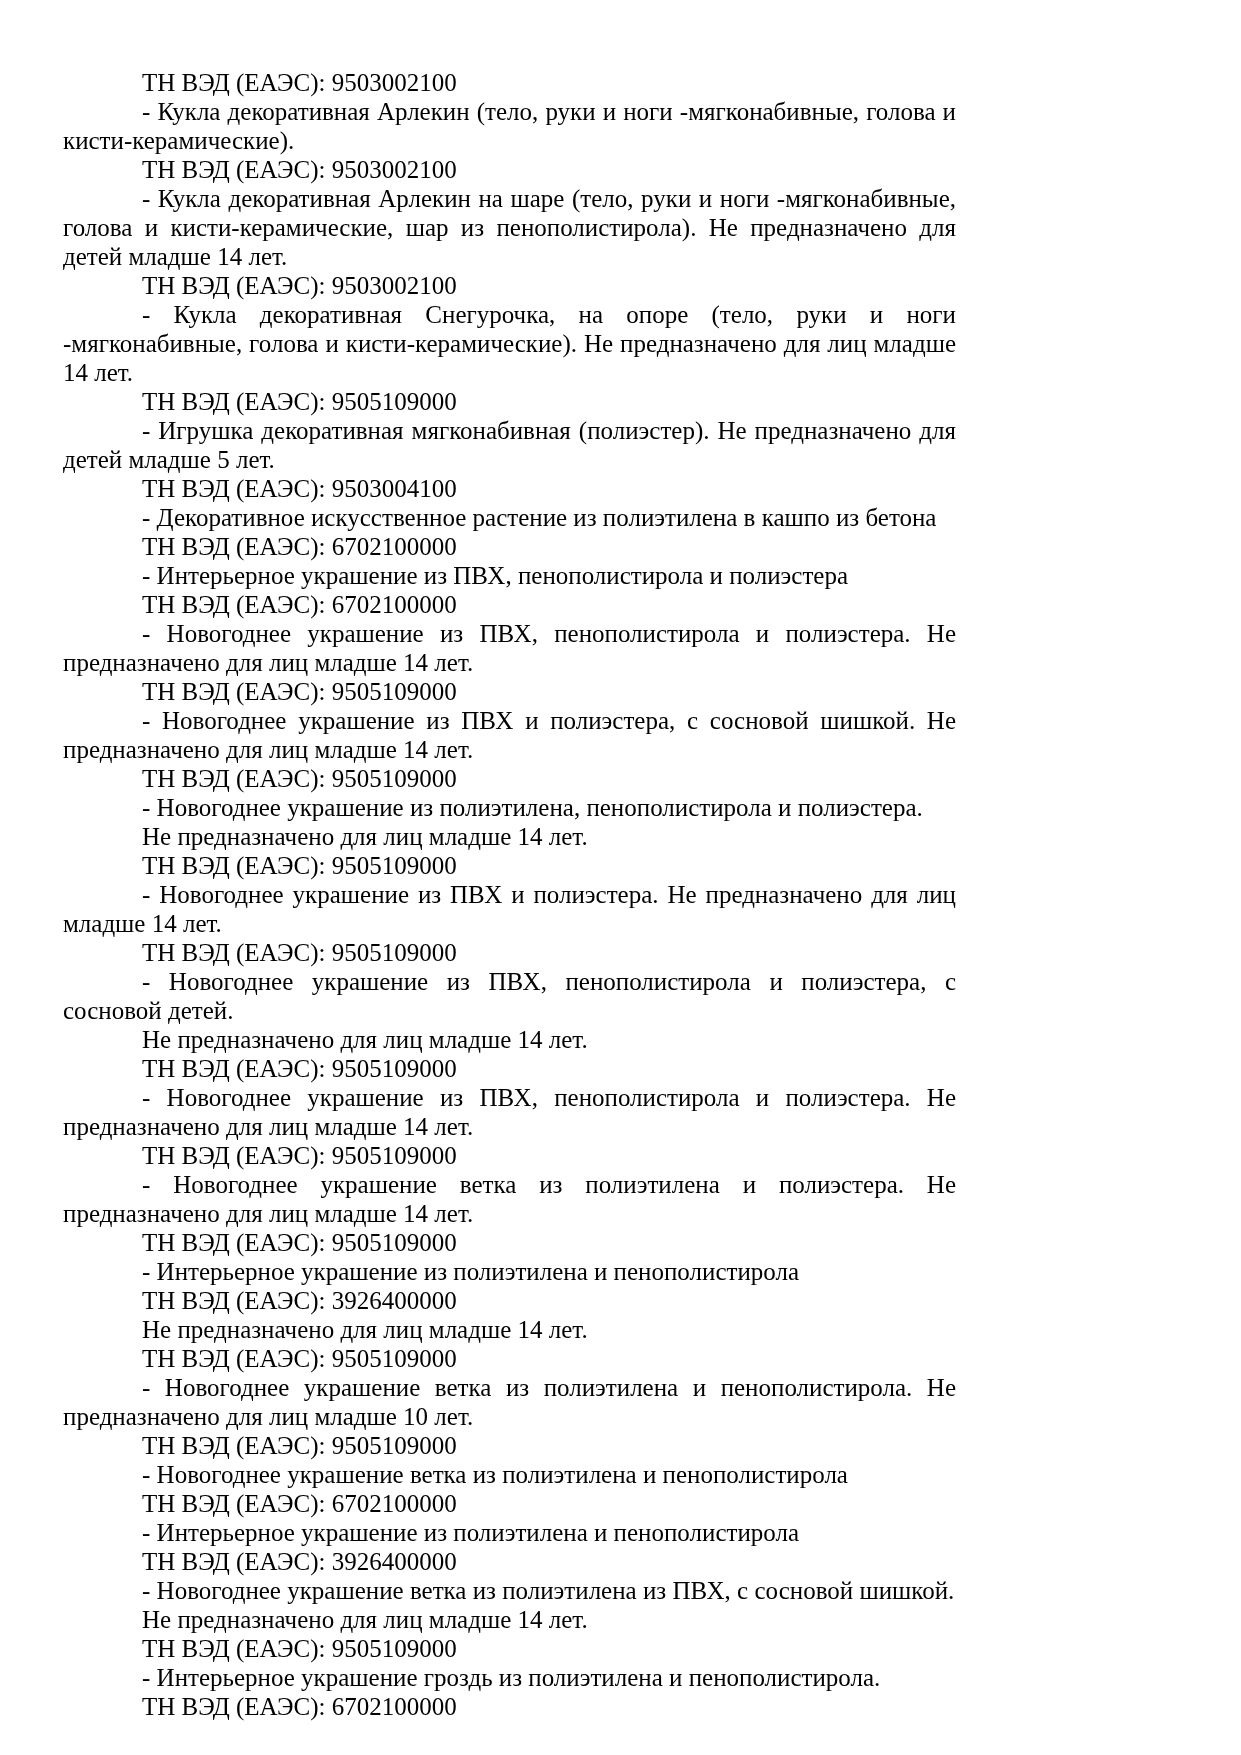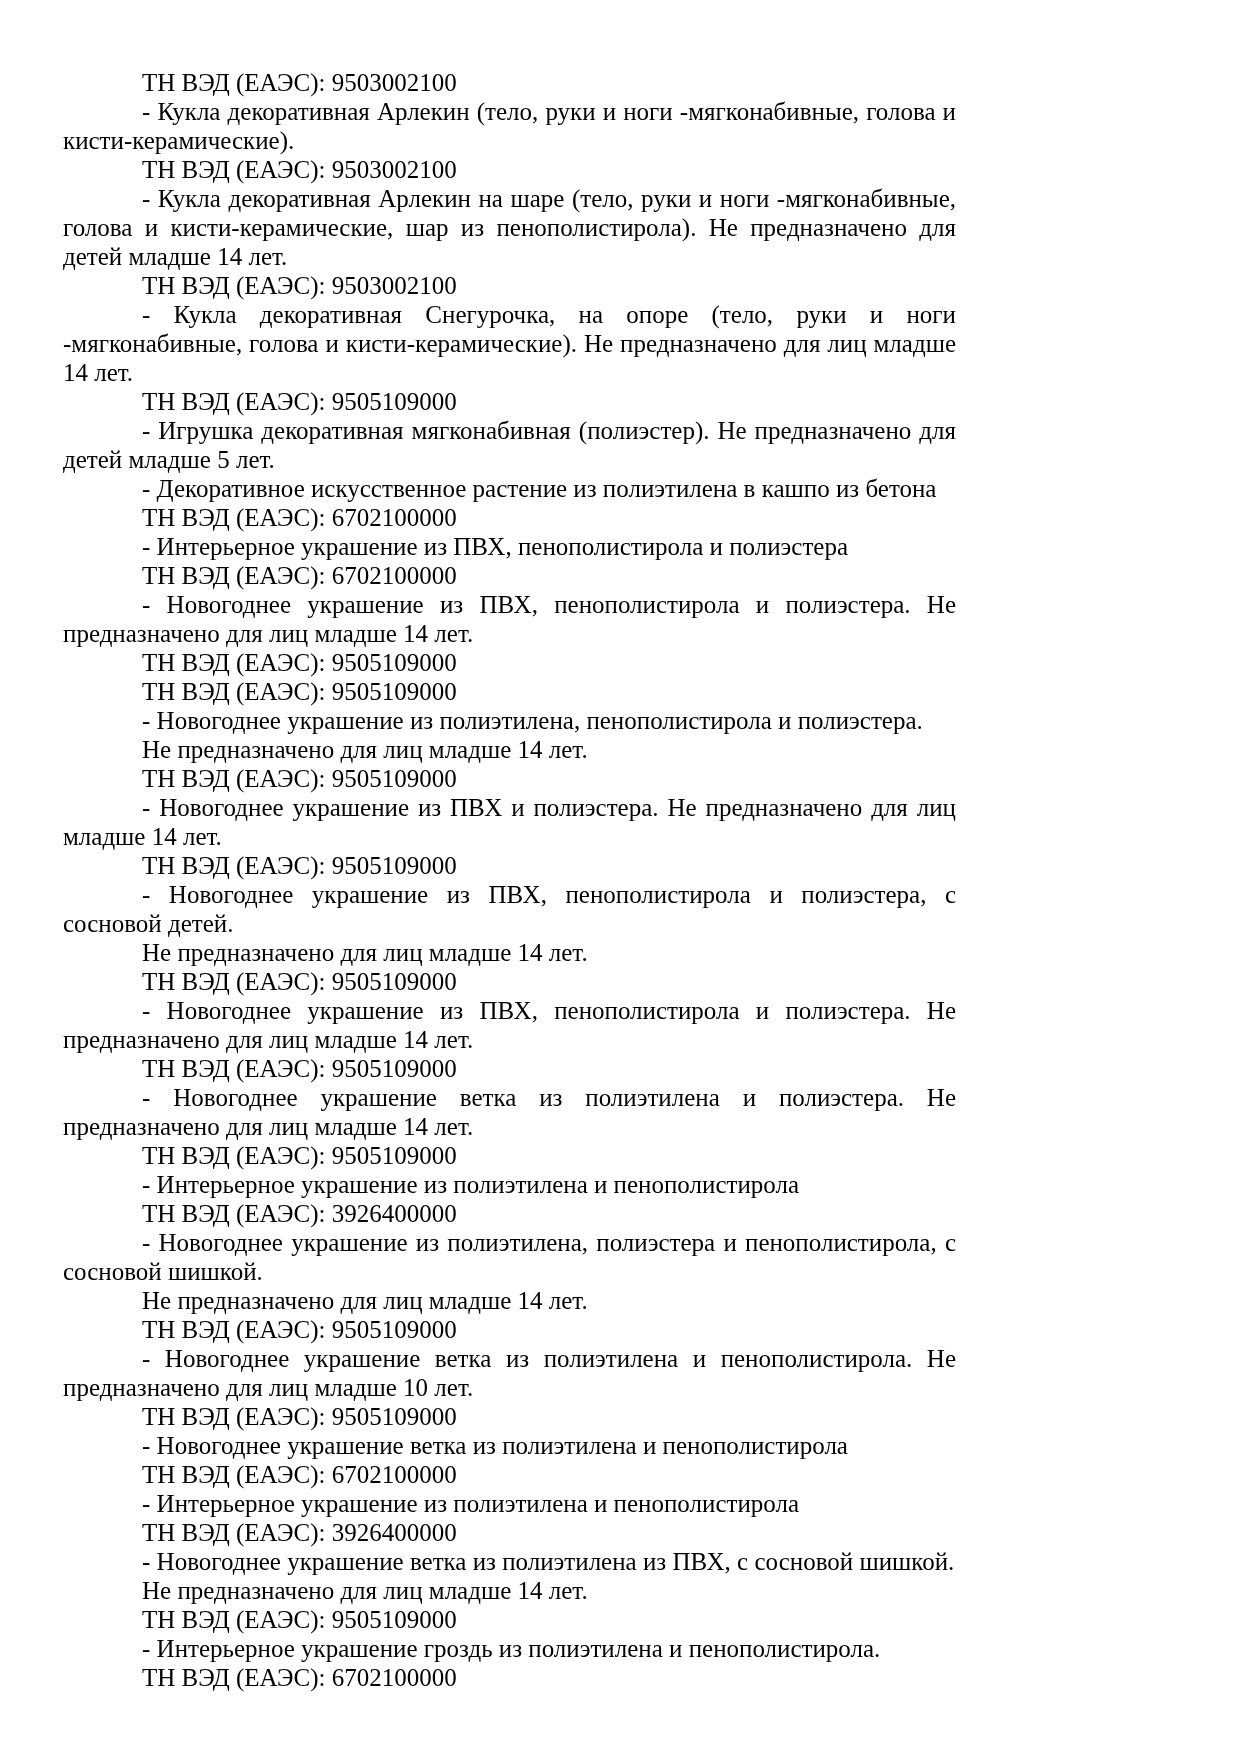--- a/index.html
+++ b/index.html
@@ -39,42 +39,43 @@
 <div class="page">
   <div class="doc-body" id="doc-body">
       <p class="para">ТН ВЭД (ЕАЭС): 9503002100</p>
       <p class="para">- Кукла декоративная Арлекин (тело, руки и ноги -мягконабивные, голова и кисти-керамические).</p>
       <p class="para">ТН ВЭД (ЕАЭС): 9503002100</p>
       <p class="para">- Кукла декоративная Арлекин на шаре (тело, руки и ноги -мягконабивные, голова и кисти-керамические, шар из пенополистирола). Не предназначено для детей младше 14 лет.</p>
       <p class="para">ТН ВЭД (ЕАЭС): 9503002100</p>
       <p class="para">- Кукла декоративная Снегурочка, на опоре (тело, руки и ноги -мягконабивные, голова и кисти-керамические). Не предназначено для лиц младше 14 лет.</p>
       <p class="para">ТН ВЭД (ЕАЭС): 9505109000</p>
       <p class="para">- Игрушка декоративная мягконабивная (полиэстер). Не предназначено для детей младше 5 лет.</p>
+      <p class="para">ТН ВЭД (ЕАЭС): 9503004100</p>
       <p class="para">- Декоративное искусственное растение из полиэтилена в кашпо из бетона</p>
       <p class="para">ТН ВЭД (ЕАЭС): 6702100000</p>
       <p class="para">- Интерьерное украшение из ПВХ, пенополистирола и полиэстера</p>
       <p class="para">ТН ВЭД (ЕАЭС): 6702100000</p>
       <p class="para">- Новогоднее украшение из ПВХ, пенополистирола и полиэстера. Не предназначено для лиц младше 14 лет.</p>
       <p class="para">ТН ВЭД (ЕАЭС): 9505109000</p>
+      <p class="para">- Новогоднее украшение из ПВХ и полиэстера, с сосновой шишкой. Не предназначено для лиц младше 14 лет.</p>
       <p class="para">ТН ВЭД (ЕАЭС): 9505109000</p>
       <p class="para">- Новогоднее украшение из полиэтилена, пенополистирола и полиэстера.</p>
       <p class="para">Не предназначено для лиц младше 14 лет.</p>
       <p class="para">ТН ВЭД (ЕАЭС): 9505109000</p>
       <p class="para">- Новогоднее украшение из ПВХ и полиэстера. Не предназначено для лиц младше 14 лет.</p>
       <p class="para">ТН ВЭД (ЕАЭС): 9505109000</p>
       <p class="para">- Новогоднее украшение из ПВХ, пенополистирола и полиэстера, с сосновой детей.</p>
       <p class="para">Не предназначено для лиц младше 14 лет.</p>
       <p class="para">ТН ВЭД (ЕАЭС): 9505109000</p>
       <p class="para">- Новогоднее украшение из ПВХ, пенополистирола и полиэстера. Не предназначено для лиц младше 14 лет.</p>
       <p class="para">ТН ВЭД (ЕАЭС): 9505109000</p>
       <p class="para">- Новогоднее украшение ветка из полиэтилена и полиэстера. Не предназначено для лиц младше 14 лет.</p>
       <p class="para">ТН ВЭД (ЕАЭС): 9505109000</p>
       <p class="para">- Интерьерное украшение из полиэтилена и пенополистирола</p>
       <p class="para">ТН ВЭД (ЕАЭС): 3926400000</p>
-      <p class="para">- Новогоднее украшение из полиэтилена, полиэстера и пенополистирола, с сосновой шишкой.</p>
       <p class="para">Не предназначено для лиц младше 14 лет.</p>
       <p class="para">ТН ВЭД (ЕАЭС): 9505109000</p>
       <p class="para">- Новогоднее украшение ветка из полиэтилена и пенополистирола. Не предназначено для лиц младше 10 лет.</p>
       <p class="para">ТН ВЭД (ЕАЭС): 9505109000</p>
       <p class="para">- Новогоднее украшение ветка из полиэтилена и пенополистирола</p>
       <p class="para">ТН ВЭД (ЕАЭС): 6702100000</p>
       <p class="para">- Интерьерное украшение из полиэтилена и пенополистирола</p>
       <p class="para">ТН ВЭД (ЕАЭС): 3926400000</p>
       <p class="para">- Новогоднее украшение ветка из полиэтилена из ПВХ, с сосновой шишкой.</p>
       <p class="para">Не предназначено для лиц младше 14 лет.</p>

